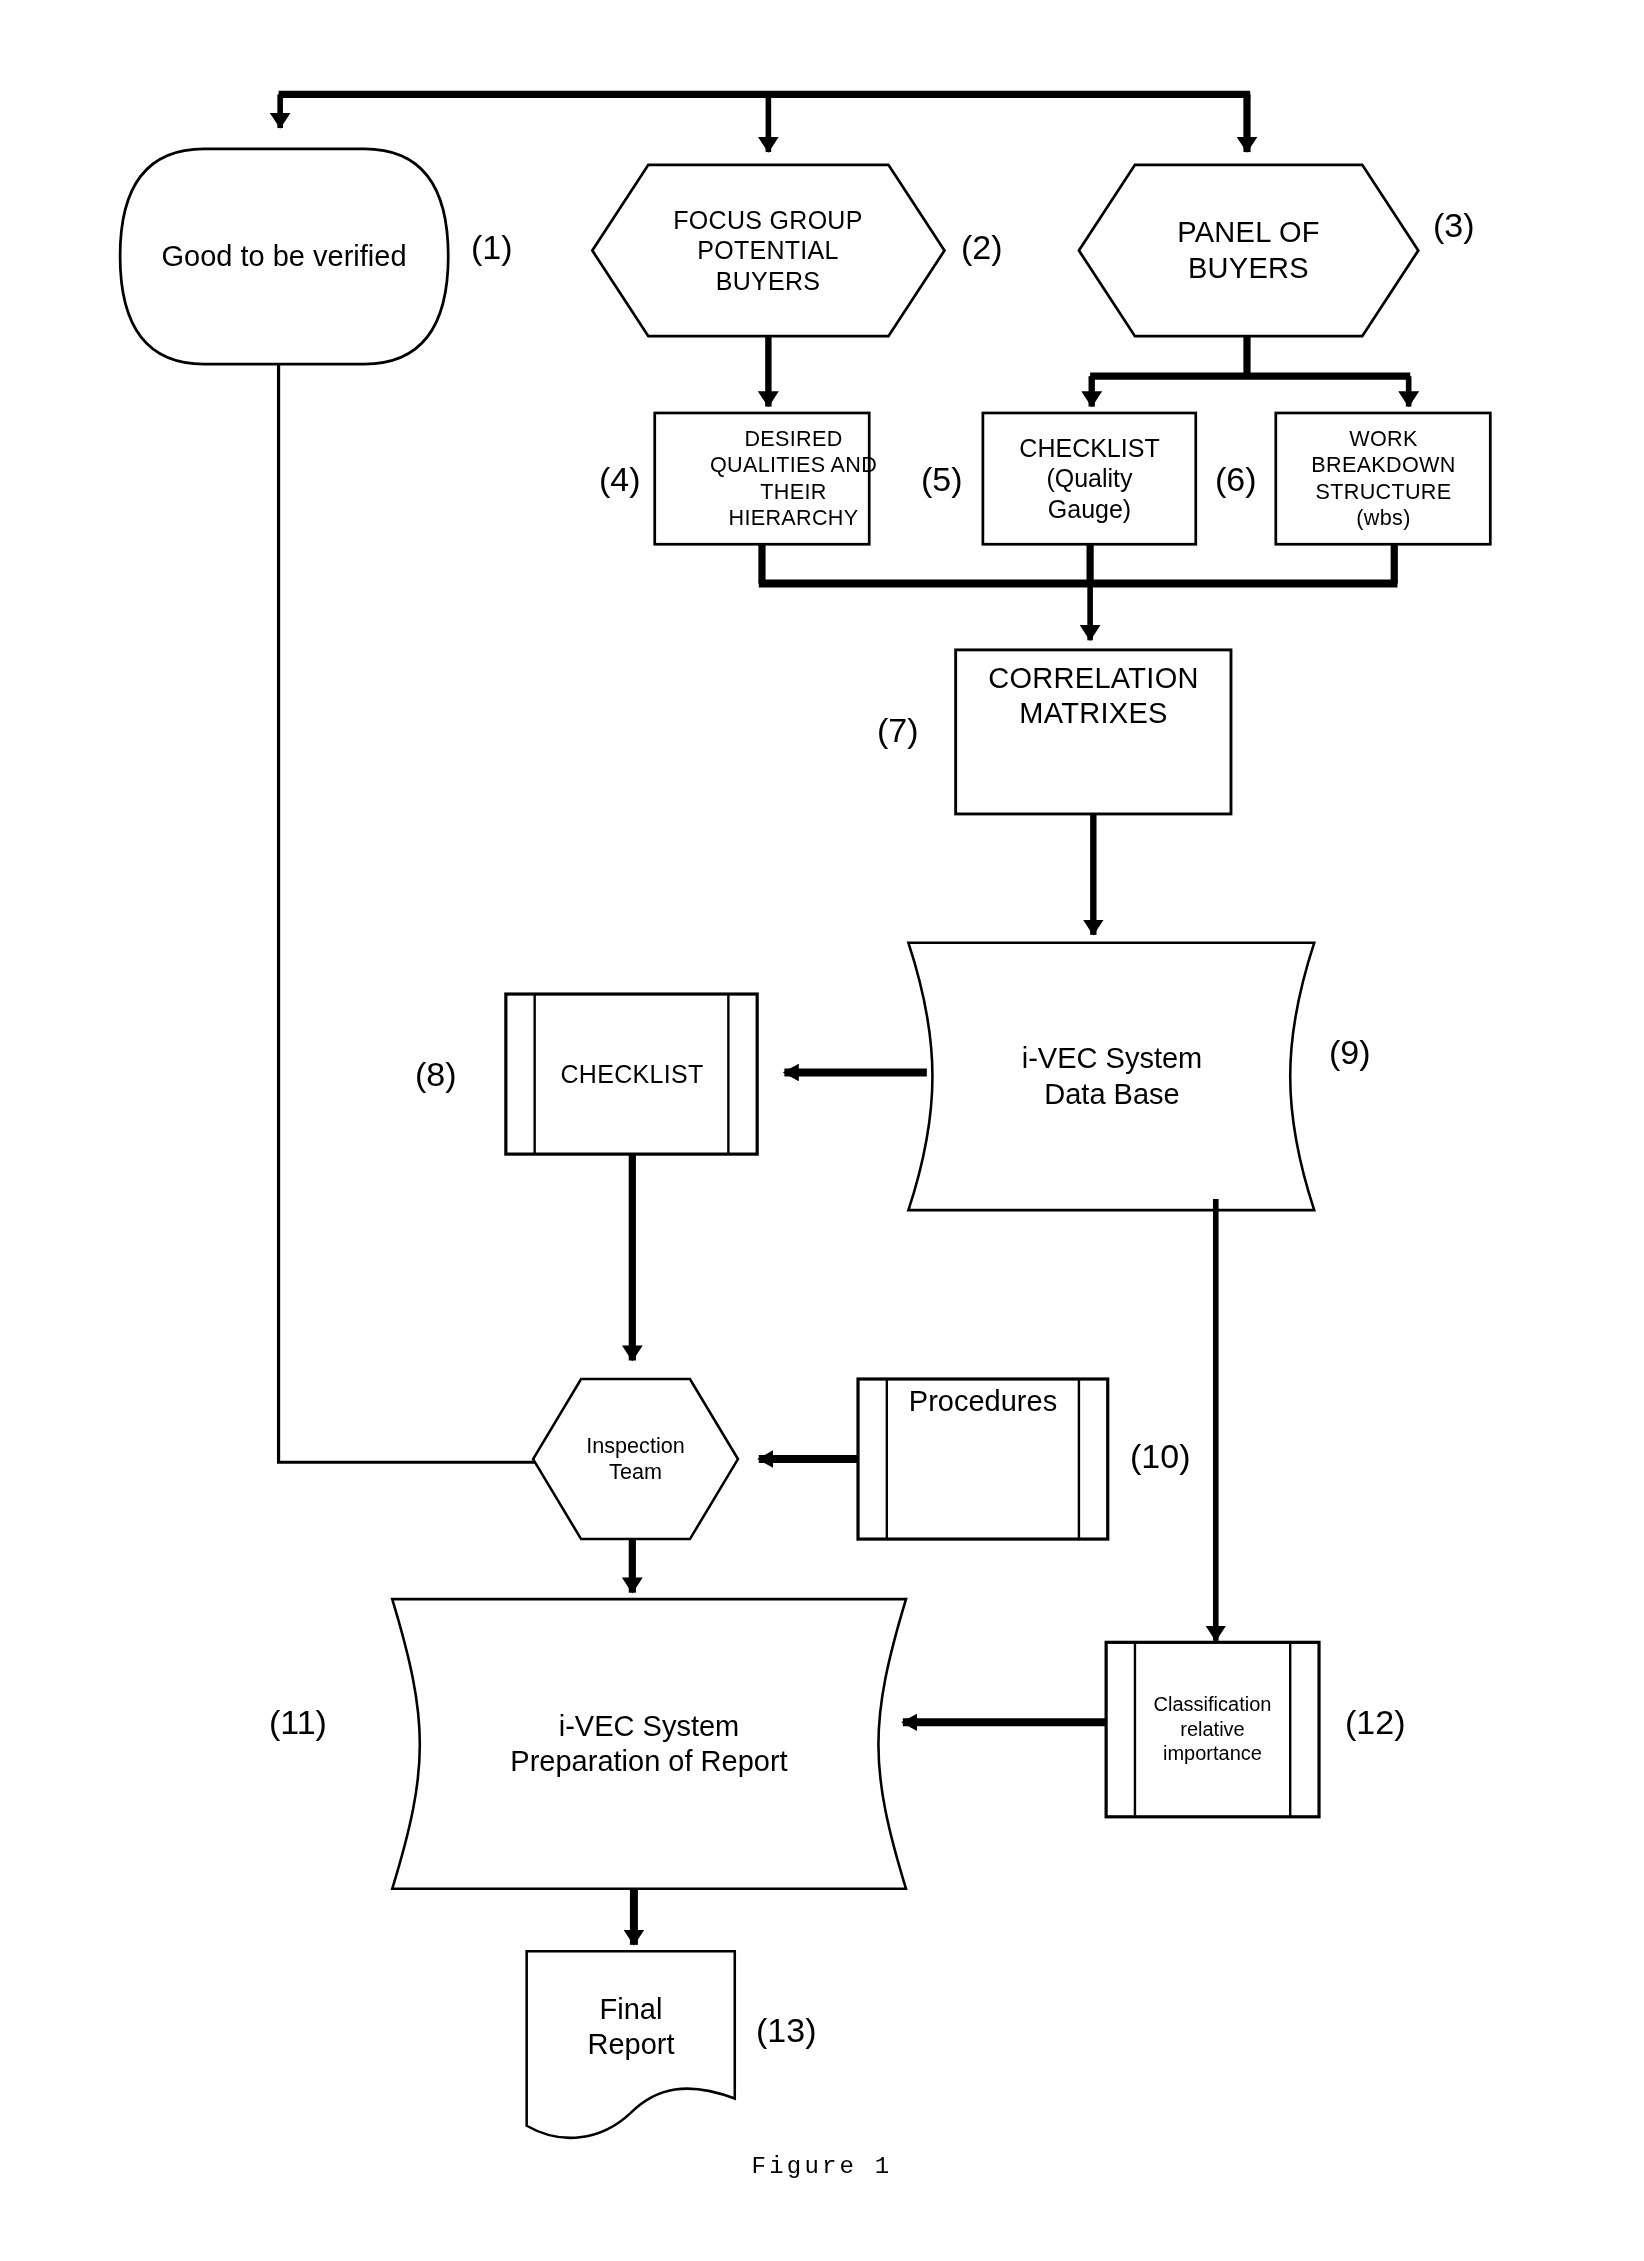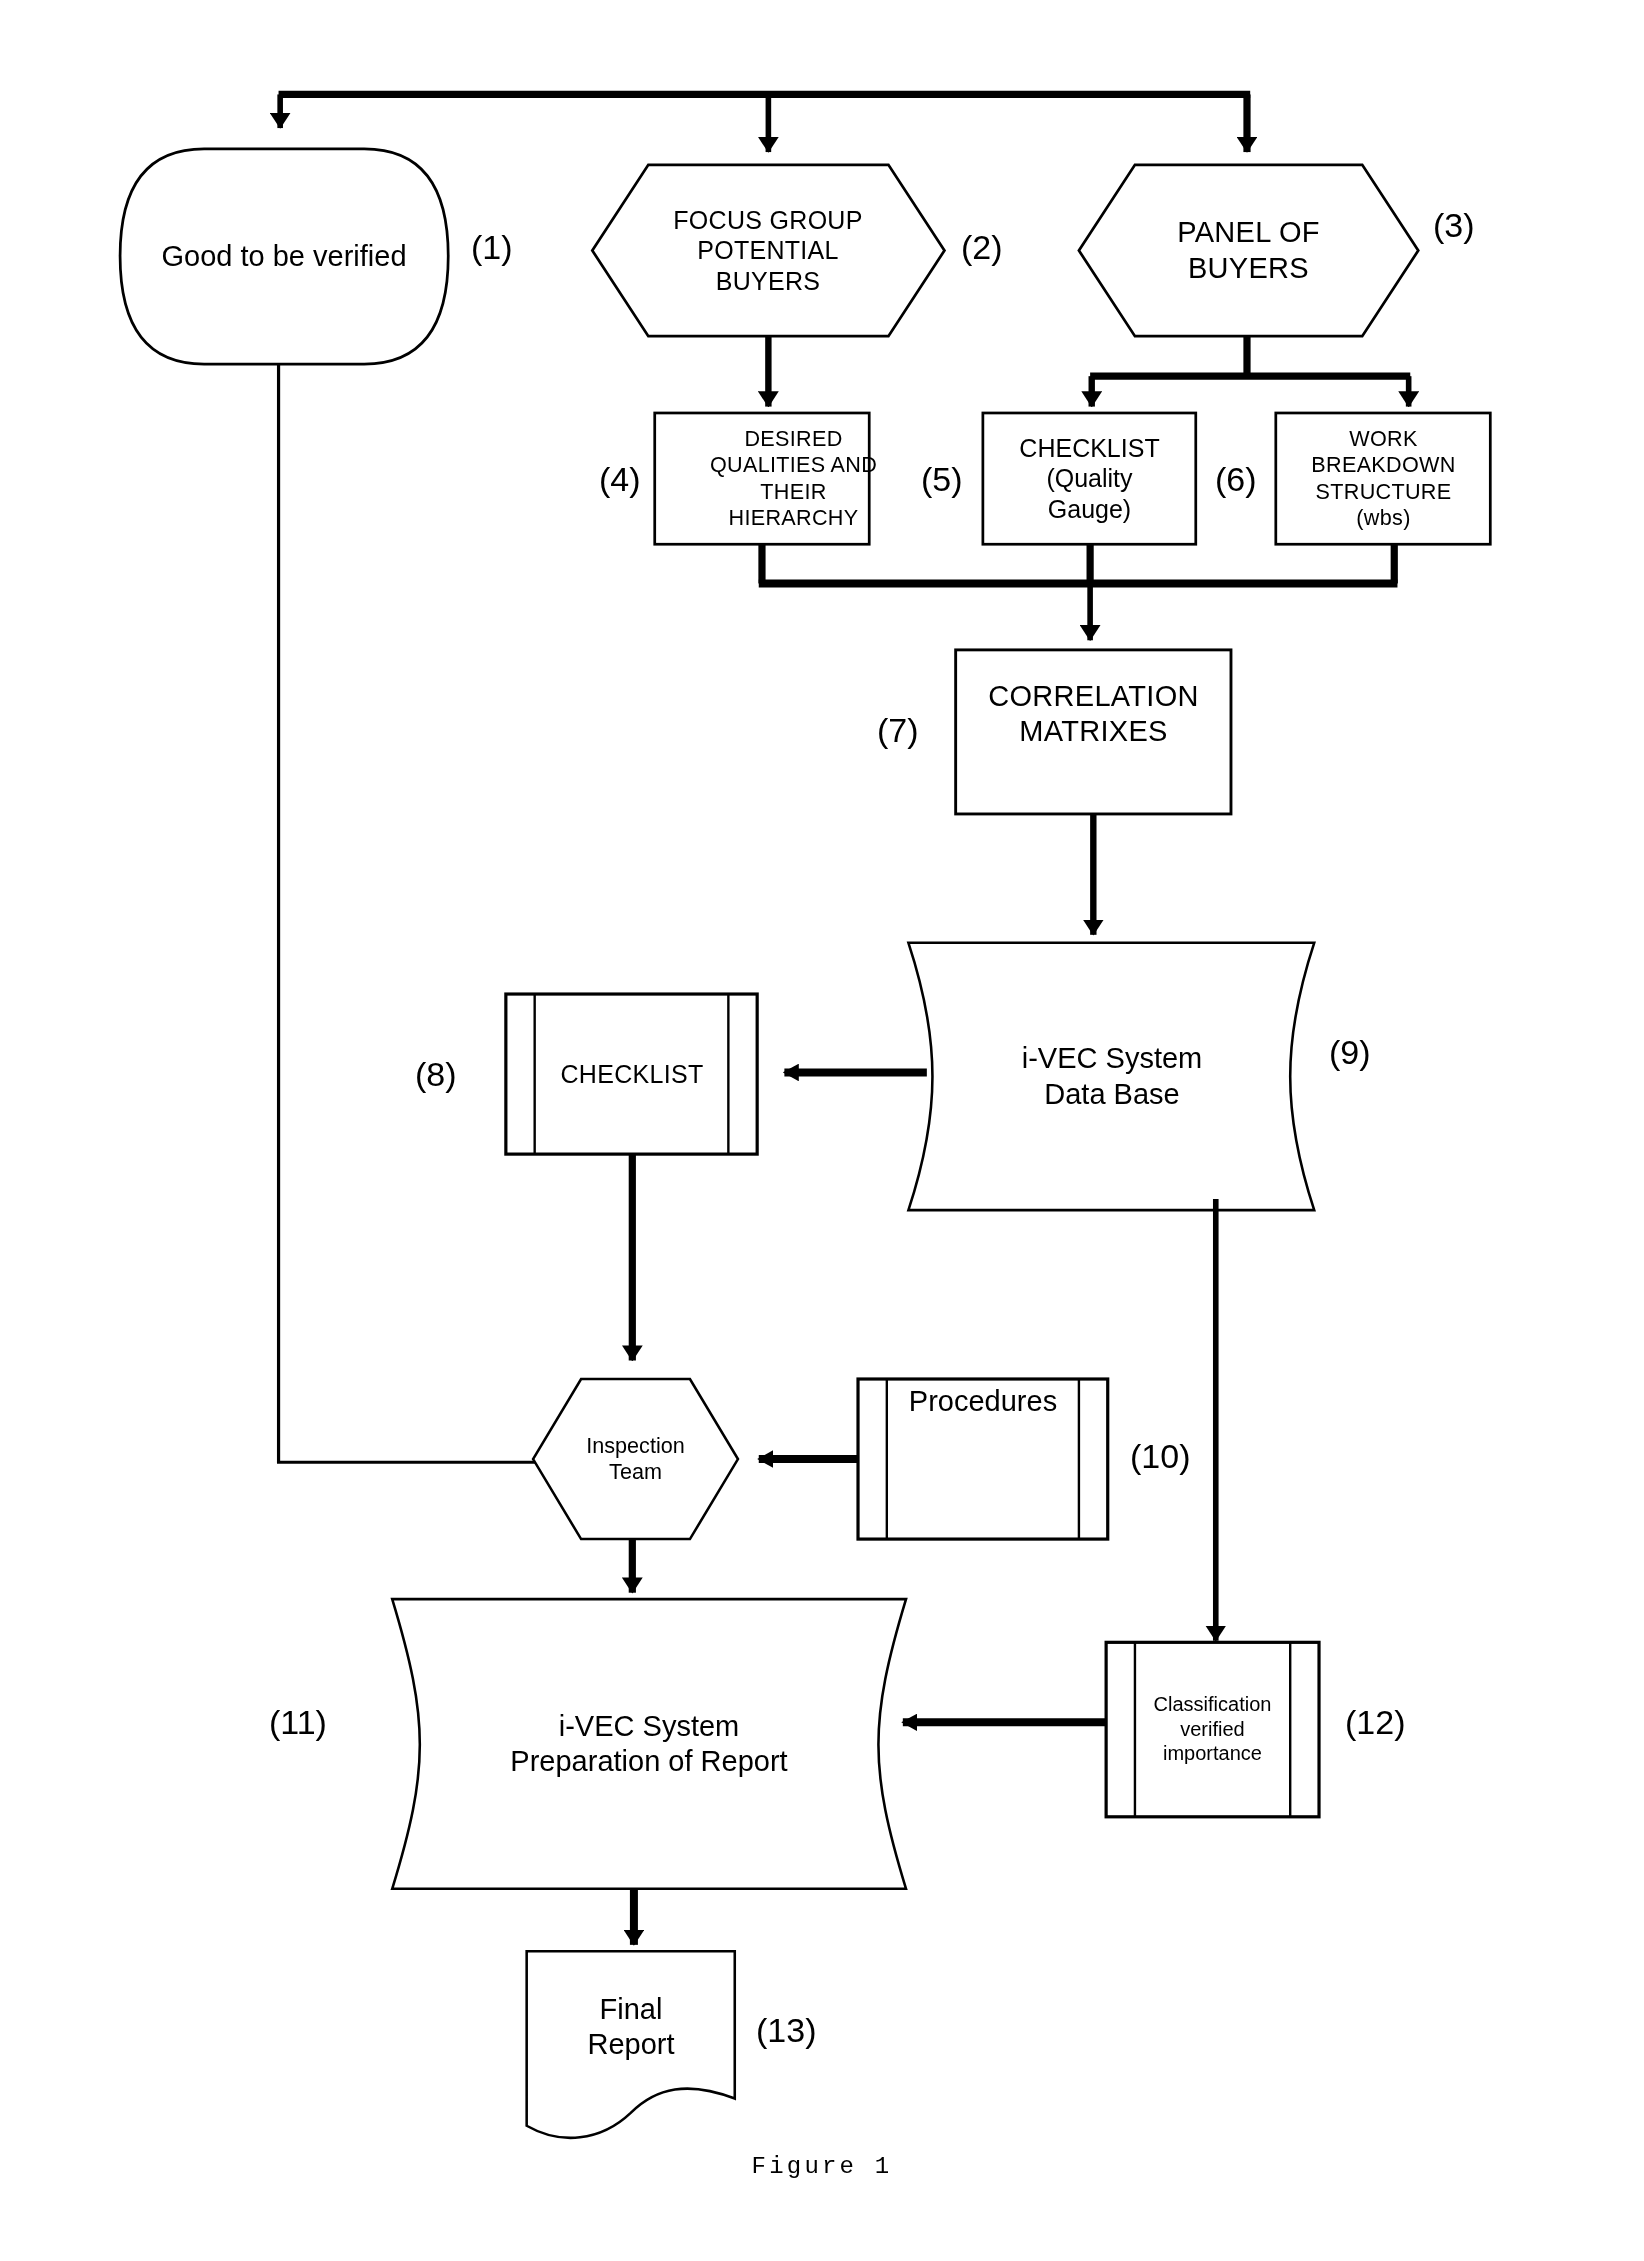--- a/index.html
+++ b/index.html
@@ -237,38 +237,38 @@
 
   <div class="node-label t-md" style="left:983px; top:413px; width:213px; height:131px;">CHECKLIST
 (Quality
 Gauge)</div>
 
   <div class="node-label t-sm t-caps" style="left:1276px; top:413px; width:215px; height:131px;">WORK
 BREAKDOWN
 STRUCTURE
 (wbs)</div>
 
-  <div class="node-label t-lg t-caps" style="left:956px; top:632px; width:275px; height:164px;">CORRELATION
+  <div class="node-label t-lg t-caps" style="left:956px; top:614px; width:275px; height:164px;">CORRELATION
 MATRIXES</div>
 
   <div class="node-label t-md t-caps" style="left:535px; top:994px; width:194px; height:160px;">CHECKLIST</div>
 
   <div class="node-label t-lg" style="left:925px; top:943px; width:374px; height:267px;">i-VEC System
 Data Base</div>
 
   <div class="node-label t-sm" style="left:533px; top:1379px; width:205px; height:160px;">Inspection
 Team</div>
 
   <div class="node-label t-lg" style="left:887px; top:1322px; width:192px; height:160px;">Procedures</div>
 
   <div class="node-label t-lg" style="left:416px; top:1599px; width:466px; height:290px;">i-VEC System
 Preparation of Report</div>
 
   <div class="node-label t-xs" style="left:1135px; top:1642px; width:155px; height:174px;">Classification
-verified
+relative
 importance</div>
 
   <div class="node-label t-lg" style="left:527px; top:1951px; width:208px; height:152px;">Final
 Report</div>
 
   <div class="ref-num" style="left:471px; top:228px;">(1)</div>
 
   <div class="ref-num" style="left:961px; top:228px;">(2)</div>
 
   <div class="ref-num" style="left:1433px; top:206px;">(3)</div>

